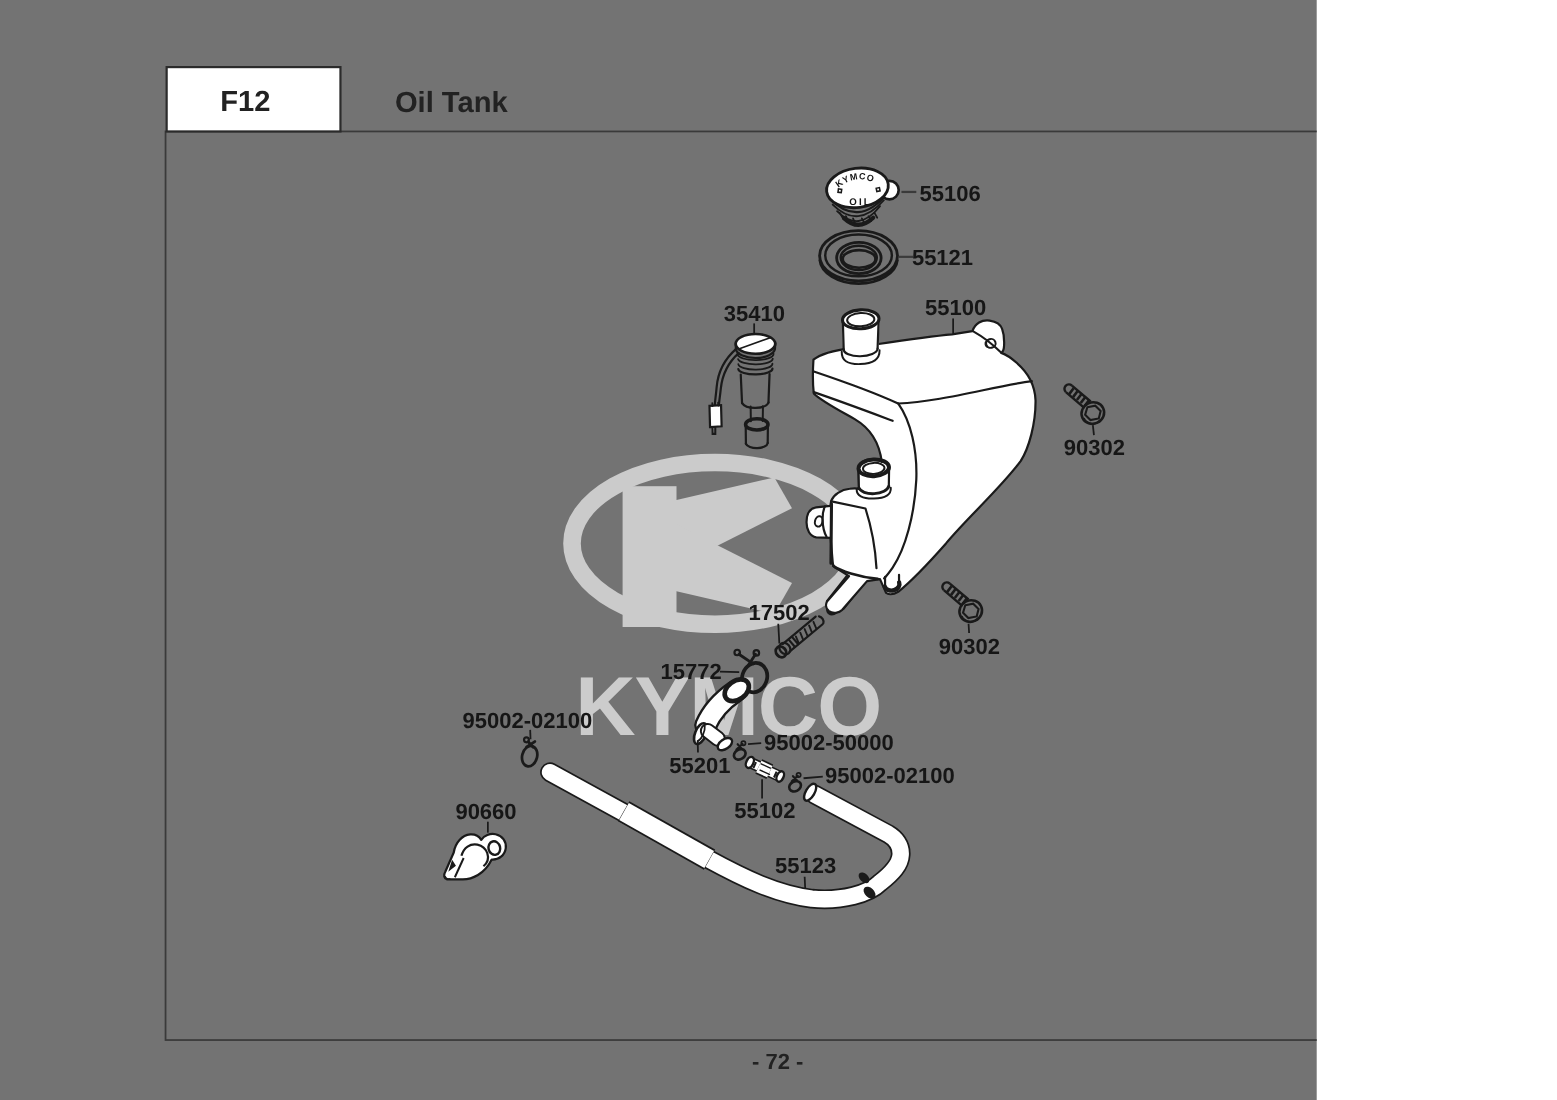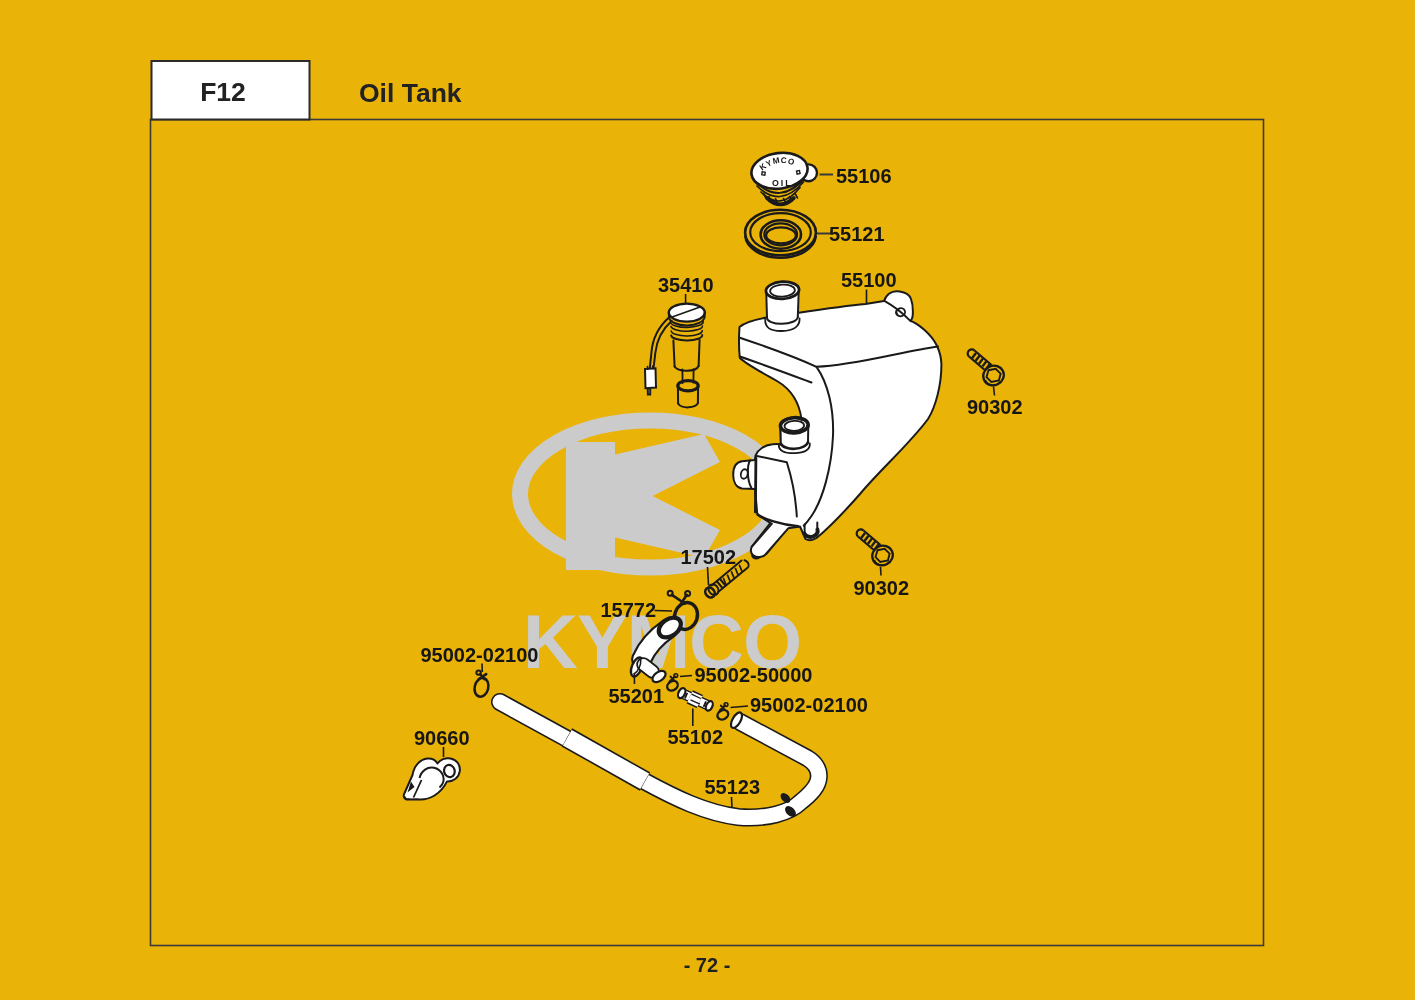--- a/index.html
+++ b/index.html
@@ -1,16 +1,16 @@
 <!DOCTYPE html>
 <html><head>
 <meta charset="utf-8">
 <style>
   html,body{margin:0;padding:0;background:#ffffff;}
-  .page{position:relative;width:1415px;height:1000px;background:#eab308;overflow:hidden;
+  .page{position:relative;width:1197px;height:1000px;background:#737373;overflow:hidden;
         font-family:"Liberation Sans", sans-serif;}
   svg{position:absolute;left:0;top:0;}
   text{font-family:"Liberation Sans", sans-serif;font-weight:bold;}
   .lbl{font-size:20px;fill:#161616;}
 </style>
 </head>
 <body>
 <div class="page">
 <svg width="1415" height="1000" viewBox="0 0 1415 1000">
 

